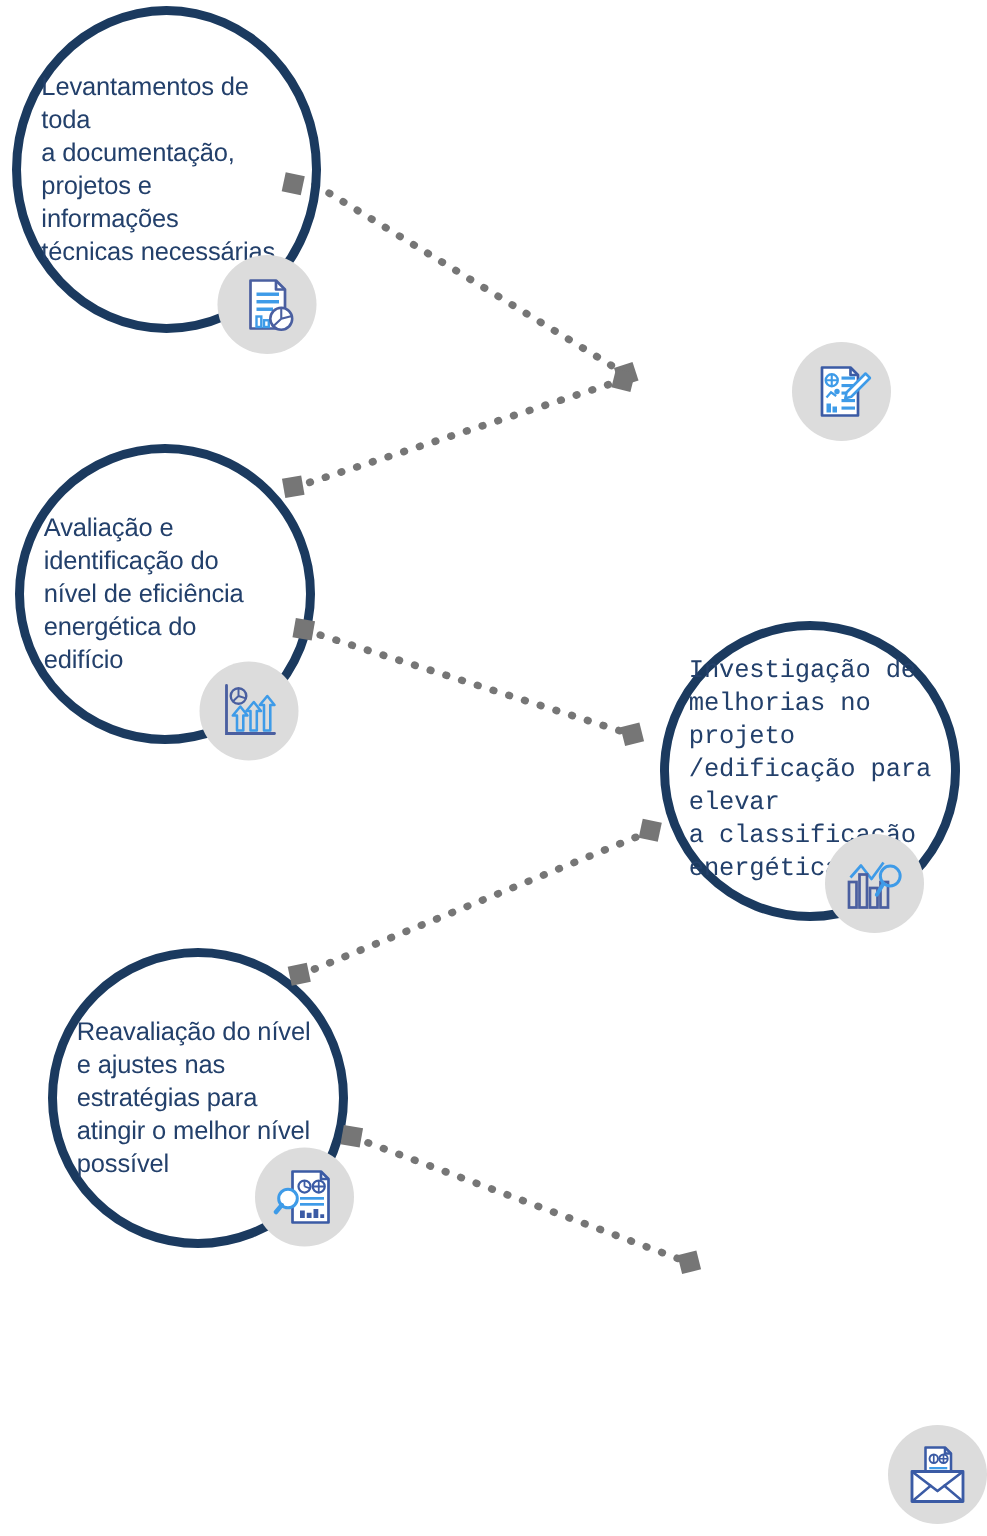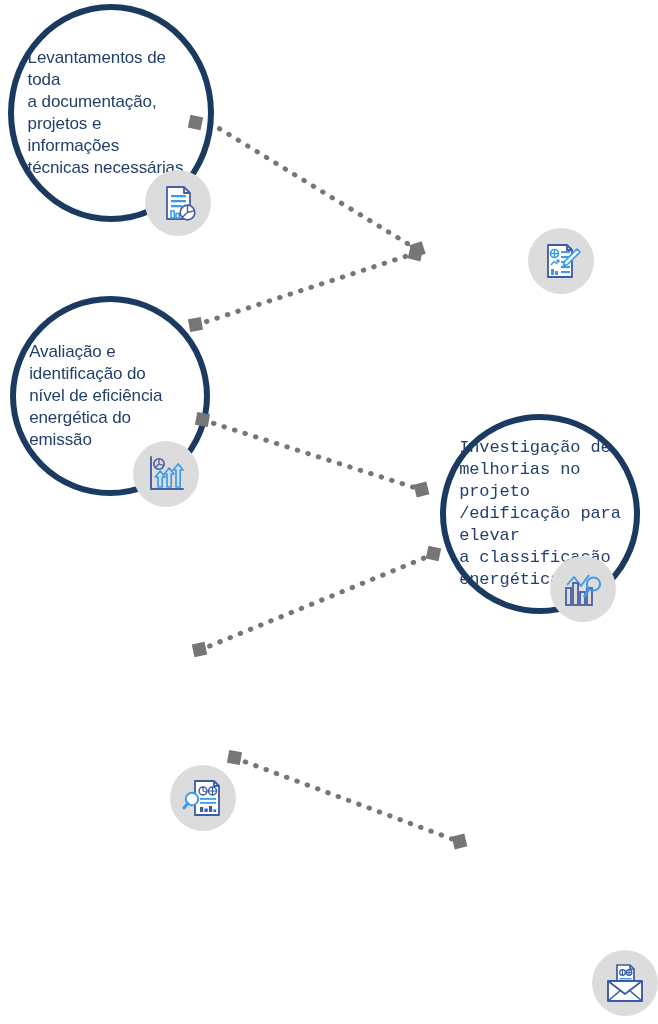--- a/index.html
+++ b/index.html
@@ -130,21 +130,21 @@
       <rect x="20" y="30" width="9" height="2.1" fill="#3E9BE8"></rect>
       <path d="M36 8 l3 3 -12.5 12.5 -4 1 1 -4 Z" fill="#ffffff" stroke="#3E9BE8" stroke-width="1.7" stroke-linejoin="round"></path>
     </svg>
   </div>
 
   <div class="node" style="left:10px; top:296px; width:200px; height:200px;">
     <div class="node-label">Avaliação e
 identificação do
 nível de eficiência
 energética do
-emissão</div>
+edifício</div>
   </div>
   <div class="badge" style="left:133px; top:441px;">
     <svg width="42" height="42" viewBox="0 0 42 42">
       <path d="M6 4 V36 H38" fill="none" stroke="#4A5FA0" stroke-width="1.9" stroke-linecap="round"></path>
       <circle cx="14" cy="11" r="5.2" fill="none" stroke="#4A5FA0" stroke-width="1.6"></circle>
       <path d="M14 11 L14 5.8 M14 11 L19 12.6 M14 11 L10 14.8" stroke="#4A5FA0" stroke-width="1.3" fill="none"></path>
       <path d="M13 34 V24 h-2.8 L15.2 18 L20 24 h-2.8 v10 Z" fill="none" stroke="#3E9BE8" stroke-width="1.7" stroke-linejoin="round"></path>
       <path d="M22 34 V21 h-2.8 L24.2 15 L29 21 h-2.8 v13 Z" fill="none" stroke="#3E9BE8" stroke-width="1.7" stroke-linejoin="round"></path>
       <path d="M31 34 V17 h-2.8 L33.2 11 L38 17 h-2.8 v17 Z" fill="none" stroke="#3E9BE8" stroke-width="1.7" stroke-linejoin="round"></path>
     </svg>
@@ -162,20 +162,27 @@
       <path d="M5 17 L12 9 L19 18 L27 7" fill="none" stroke="#3E9BE8" stroke-width="1.8" stroke-linejoin="round"></path>
       <rect x="4" y="20" width="5" height="17" fill="none" stroke="#4A5FA0" stroke-width="1.8"></rect>
       <rect x="11" y="15" width="5" height="22" fill="none" stroke="#4A5FA0" stroke-width="1.8"></rect>
       <rect x="18" y="24" width="5" height="13" fill="none" stroke="#4A5FA0" stroke-width="1.8"></rect>
       <rect x="25" y="20" width="5" height="17" fill="none" stroke="#4A5FA0" stroke-width="1.8"></rect>
       <circle cx="31.5" cy="16" r="6.6" fill="none" stroke="#3E9BE8" stroke-width="2"></circle>
       <path d="M27 21 L22.5 28.5" stroke="#3E9BE8" stroke-width="2.6" stroke-linecap="round"></path>
     </svg>
   </div>
 
+  <div class="node" style="left:32px; top:632px; width:200px; height:200px;">
+    <div class="node-label">Reavaliação do nível
+e ajustes nas
+estratégias para
+atingir o melhor nível
+possível</div>
+  </div>
   <div class="badge" style="left:170px; top:765px;">
     <svg width="42" height="42" viewBox="0 0 42 42">
       <path d="M13 4 h19 l5 5 v29 H13 Z" fill="#ffffff" stroke="#3B5BA5" stroke-width="1.8" stroke-linejoin="round"></path>
       <path d="M32 4 v5 h5" fill="none" stroke="#3B5BA5" stroke-width="1.8" stroke-linejoin="round"></path>
       <circle cx="21" cy="14" r="4" fill="none" stroke="#3B5BA5" stroke-width="1.5"></circle>
       <path d="M21 14 L21 10 M21 14 L24.8 15.3" stroke="#3B5BA5" stroke-width="1.2"></path>
       <circle cx="30.5" cy="14" r="4" fill="none" stroke="#3B5BA5" stroke-width="1.5"></circle>
       <path d="M30.5 10 v8 M26.5 14 h8" stroke="#3B5BA5" stroke-width="1.2"></path>
       <rect x="18" y="21" width="16" height="1.8" fill="#3E9BE8"></rect>
       <rect x="18" y="25" width="16" height="1.8" fill="#3E9BE8"></rect>

